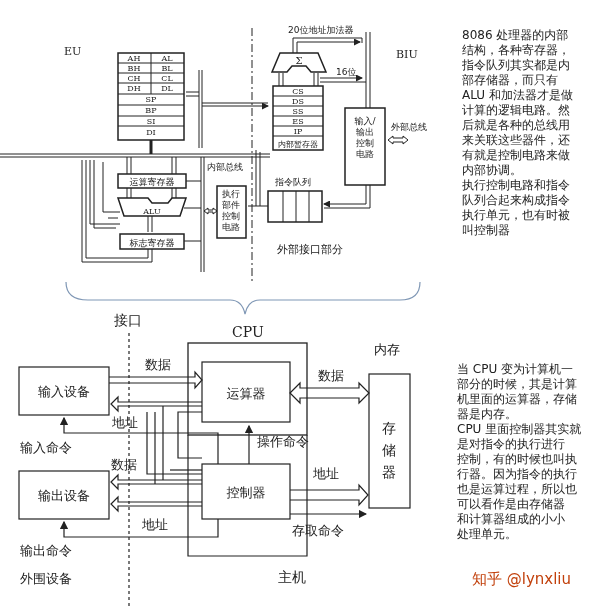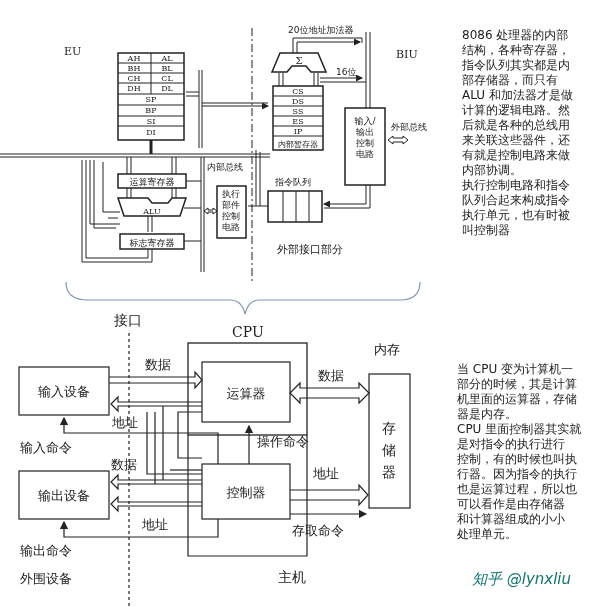--- a/index.html
+++ b/index.html
@@ -3,21 +3,21 @@
 <meta charset="utf-8">
 <style>
   html, body { margin:0; padding:0; background:#ffffff; }
   body { width:600px; height:607px; position:relative; overflow:hidden;
          font-family:"DejaVu Sans", sans-serif; color:#222; }
   svg { position:absolute; left:0; top:0; }
   .t { font-family:"DejaVu Sans", sans-serif; fill:#222; }
   .ts { font-family:"DejaVu Serif", serif; fill:#222; }
   .note { position:absolute; font-family:"DejaVu Sans", sans-serif; font-size:12px;
           line-height:15px; color:#222; white-space:pre-wrap; }
-  .watermark { position:absolute; font-family:"DejaVu Sans", sans-serif; font-size:15px; color:#0f766e;font-style:italic; }
+  .watermark { position:absolute; font-family:"DejaVu Sans", sans-serif; font-size:15px; color:#c2410c; }
 </style>
 </head>
 <body>
 
 <svg width="600" height="607" viewBox="0 0 600 607">
   <defs>
     <marker id="ah" markerWidth="7" markerHeight="7" refX="6" refY="3.5" orient="auto">
       <path d="M0,0 L7,3.5 L0,7 z" fill="#222"></path>
     </marker>
   </defs>

